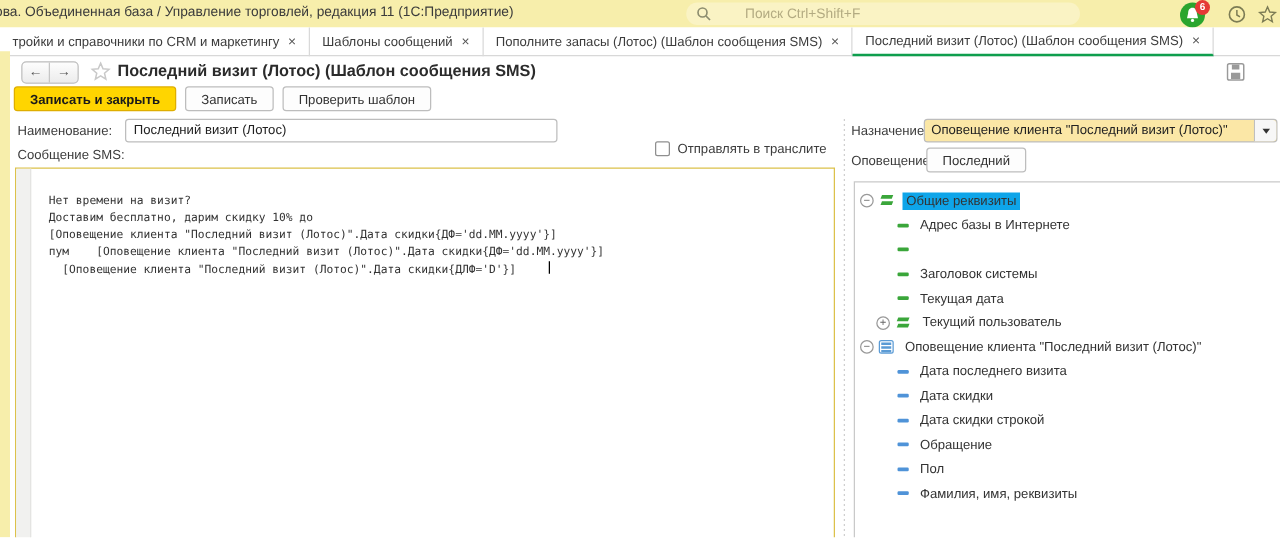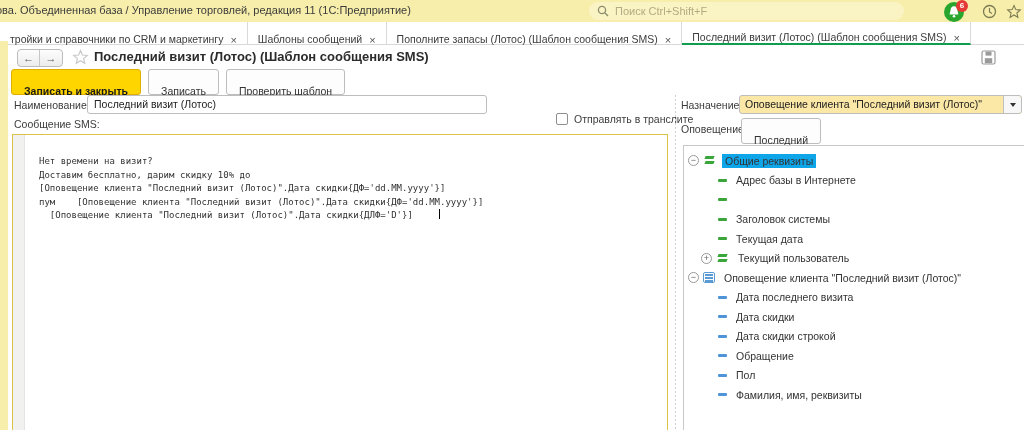--- a/index.html
+++ b/index.html
@@ -3,57 +3,57 @@
 <meta charset="utf-8">
 <style>
   * { margin:0; padding:0; box-sizing:border-box; }
   html,body { width:1024px; height:430px; overflow:hidden; }
   body { font-family:"Liberation Sans","DejaVu Sans",sans-serif; background:#fff; position:relative; }
   .screen { position:absolute; left:0; top:0; width:1024px; height:430px; overflow:hidden; background:#fff; }
 
   
   .topbar { position:absolute; left:0; top:0; width:1024px; height:22px; background:#f7eeab; }
   .win-title { position:absolute; left:-4px; top:4px; font-size:11px; color:#3b3b3b; white-space:nowrap; }
-  .searchbox { position:absolute; left:589px; top:2px; width:315px; height:18px; background:#faf3c4; border-radius:9px; display:flex; align-items:center; padding-left:8px; }
+  .searchbox { position:absolute; left:549px; top:2px; width:315px; height:18px; background:#faf3c4; border-radius:9px; display:flex; align-items:center; padding-left:8px;gap:21px; }
   .search-glyph { width:12px; height:12px; margin-right:6px; }
   .search-ph { font-size:11px; color:#b3ab82; }
   .bell-wrap { position:absolute; left:944px; top:1px; width:26px; height:21px; }
   .bell-circle { position:absolute; left:0; top:1px; width:20px; height:20px; border-radius:50%; background:#2aa52e; }
   .badge { position:absolute; left:12px; top:-1px; min-width:12px; height:12px; border-radius:6px; background:#e53935; color:#fff; font-size:8px; font-weight:bold; text-align:center; line-height:12px; padding:0 2px; }
   .clock-ic { position:absolute; left:982px; top:4px; }
   .star-ic-top { position:absolute; left:1006px; top:4px; }
 
   
   .tabbar { position:absolute; left:0; top:22px; width:1024px; height:23px; background:#fff; border-bottom:1px solid #d8d8d8; display:flex; }
-  .tab { height:23px; display:flex; align-items:flex-end; padding:0 10px; border-right:1px solid #d9d9d9; font-size:10.5px; color:#3c3c3c; white-space:nowrap; position:relative; cursor:default; }
+  .tab { height:23px; display:flex; align-items:center; padding:0 10px; border-right:1px solid #d9d9d9; font-size:10.5px; color:#3c3c3c; white-space:nowrap; position:relative; cursor:default; }
   .tab.active { border-bottom:2px solid #0e9e4d; }
   .tab .close { margin-left:7px; color:#555; font-size:11px; line-height:10px; }
 
   
   .leftstrip { position:absolute; left:0; top:41px; width:8px; height:389px; background:#f7eeab; }
 
   .navgroup { position:absolute; left:17px; top:49px; width:46px; height:18px; border:1px solid #bcbcbc; border-radius:4px; background:linear-gradient(#fdfdfd,#ececec); display:flex; }
   .navbtn { width:22px; text-align:center; font-size:11px; color:#555; line-height:16px; }
   .navbtn:first-child { border-right:1px solid #c6c6c6; }
   .title-star { position:absolute; left:72px; top:49px; }
   .page-title { position:absolute; left:94px; top:49px; font-size:13px; font-weight:bold; color:#2b2b2b; white-space:nowrap; }
   .floppy { position:absolute; left:981px; top:50px; }
 
   .btnrow { position:absolute; left:11px; top:69px; height:20px; display:flex; gap:7px; }
-  .btn { height:20px; border:1px solid #bdbdbd; border-radius:3px; background:#fdfdfd; font-size:10.5px; color:#333; padding:12px 12px; line-height:18px; white-space:nowrap; }
+  .btn { height:20px; border:1px solid #bdbdbd; border-radius:3px; background:#fdfdfd; font-size:10.5px; color:#333; padding:1px 12px; line-height:18px; white-space:nowrap; }
   .btn.primary { background:#ffd500; border-color:#dfae00; font-weight:bold; color:#1a1a1a; }
 
   .lbl { position:absolute; font-size:10.5px; color:#3c3c3c; white-space:nowrap; }
   .input { position:absolute; border:1px solid #bdbdbd; border-radius:3px; background:#fff; font-size:10.5px; color:#222; padding:2px 6px; }
   .combo { position:absolute; left:739px; top:95px; width:283px; height:19px; border:1px solid #bdbdbd; border-radius:3px; background:#fbe7a6; display:flex; }
   .combo-text { flex:1; font-size:10.5px; color:#222; padding:2px 5px; white-space:nowrap; overflow:hidden; }
   .combo-btn { width:18px; border-left:1px solid #bfbfbf; background:#f7f7f7; border-radius:0 3px 3px 0; display:flex; align-items:center; justify-content:center; }
   .combo-btn::after { content:""; width:0; height:0; border-left:3.5px solid transparent; border-right:3.5px solid transparent; border-top:4px solid #333; }
 
-  .chkrow { position:absolute; left:556px; top:113px; display:flex; align-items:center; }
+  .chkrow { position:absolute; left:524px; top:113px; display:flex; align-items:center; }
   .chk { width:12px; height:12px; border:1px solid #8f8f8f; border-radius:2px; background:#fff; margin-right:6px; }
   .chklbl { font-size:10.5px; color:#3c3c3c; white-space:nowrap; }
 
   .addbtn { position:absolute; left:741px; top:118px; }
 
   .vsep { position:absolute; left:675px; top:95px; width:1px; height:335px; background-image:repeating-linear-gradient(#cfcfcf 0 2px, transparent 2px 4px); }
 
   
   .smsbox { position:absolute; left:12px; top:134px; width:656px; height:298px; border:1px solid #dcc14a; background:#fff; }
   .gutter { position:absolute; left:0; top:0; width:12px; height:100%; background:#f1f1ef; border-right:1px solid #e4e4e2; }
@@ -148,21 +148,21 @@
     <rect x="3.8" y="8.2" width="7.4" height="5" fill="#9a9a9a"></rect>
   </svg>
 
   <div class="btnrow">
     <div class="btn primary">Записать и закрыть</div>
     <div class="btn">Записать</div>
     <div class="btn">Проверить шаблон</div>
   </div>
 
   <div class="lbl" style="left:14px; top:99px;">Наименование:</div>
-  <div class="input" style="left:87px; top:95px; width:400px; height:19px;">Последний визит (Лотос)</div>
+  <div class="input" style="left:100px; top:95px; width:346px; height:19px;">Последний визит (Лотос)</div>
 
   <div class="lbl" style="left:681px; top:99px;">Назначение:</div>
   <div class="combo">
     <div class="combo-text">Оповещение клиента "Последний визит (Лотос)"</div>
     <div class="combo-btn"></div>
   </div>
 
   <div class="lbl" style="left:14px; top:118px;">Сообщение SMS:</div>
   <div class="chkrow">
     <div class="chk"></div>

